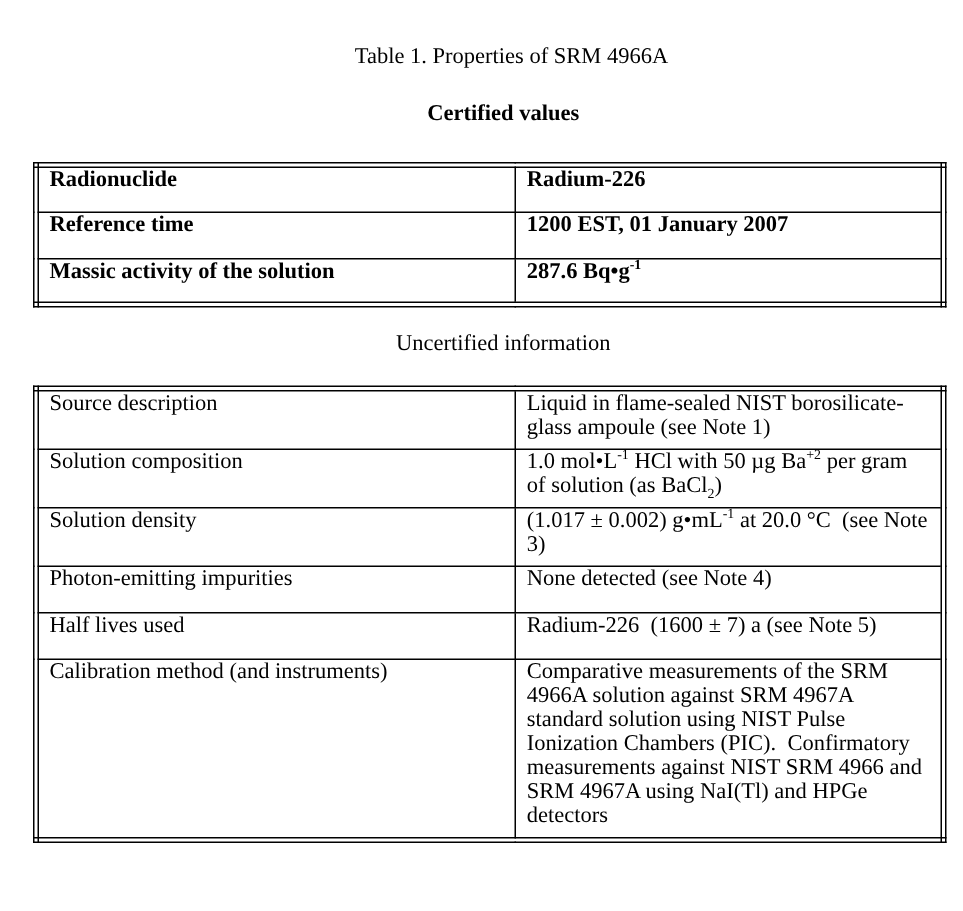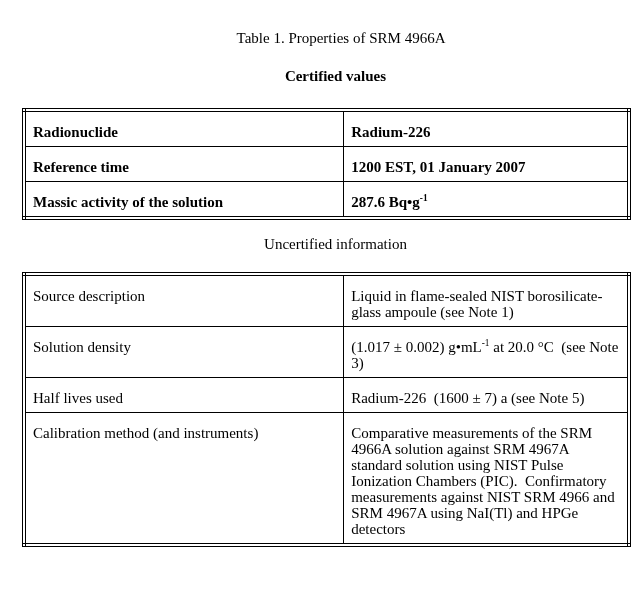--- a/index.html
+++ b/index.html
@@ -35,21 +35,21 @@
     border-collapse: collapse;
     table-layout: fixed;
     width: 609px;
     margin: 23px 0 0 22px;
     border: 4px double #000000;
   }
   table.props td {
     border: 1px solid #000000;
     box-sizing: border-box;
     vertical-align: top;
-    padding: 12px 8px 6px 7px;
+    padding: 0 8px 6px 7px;
   }
   table.props td.col-label { width: 288px; }
   table.props td.col-value { width: 257px; }
   table.props tr { height: 31px; }
   table.certified { margin-top: 24px; }
   table.certified td { font-weight: bold; }
   table.uncertified { margin-top: 20px; }
   table.uncertified td { font-weight: normal; }
   .section-heading.plain { margin-top: 16px; }
   sup {
@@ -93,22 +93,30 @@
 
   <h2 class="section-heading plain">Uncertified information</h2>
 
   <table class="props uncertified">
     <tbody>
       <tr>
         <td class="col-label"><span>Source description</span></td>
         <td class="col-value"><span>Liquid in flame-sealed NIST borosilicate-glass ampoule (see Note 1)</span></td>
       </tr>
       <tr>
+        <td class="col-label"><span>Solution composition</span></td>
+        <td class="col-value"><span>1.0 mol•L</span><sup>-1</sup><span> HCl with 50 µg Ba</span><sup>+2</sup><span> per gram of solution (as BaCl</span><sub>2</sub><span>)</span></td>
+      </tr>
+      <tr>
         <td class="col-label"><span>Solution density</span></td>
         <td class="col-value"><span>(1.017 ± 0.002) g•mL</span><sup>-1</sup><span> at 20.0 °C&nbsp; (see Note 3)</span></td>
+      </tr>
+      <tr>
+        <td class="col-label"><span>Photon-emitting impurities</span></td>
+        <td class="col-value"><span>None detected (see Note 4)</span></td>
       </tr>
       <tr>
         <td class="col-label"><span>Half lives used</span></td>
         <td class="col-value"><span>Radium-226&nbsp; (1600 ± 7) a (see Note 5)</span></td>
       </tr>
       <tr>
         <td class="col-label"><span>Calibration method (and instruments)</span></td>
         <td class="col-value"><span>Comparative measurements of the SRM 4966A solution against SRM 4967A standard solution using NIST Pulse Ionization Chambers (PIC).&nbsp; Confirmatory measurements against NIST SRM 4966 and SRM 4967A using NaI(Tl) and HPGe detectors</span></td>
       </tr>
     </tbody>

